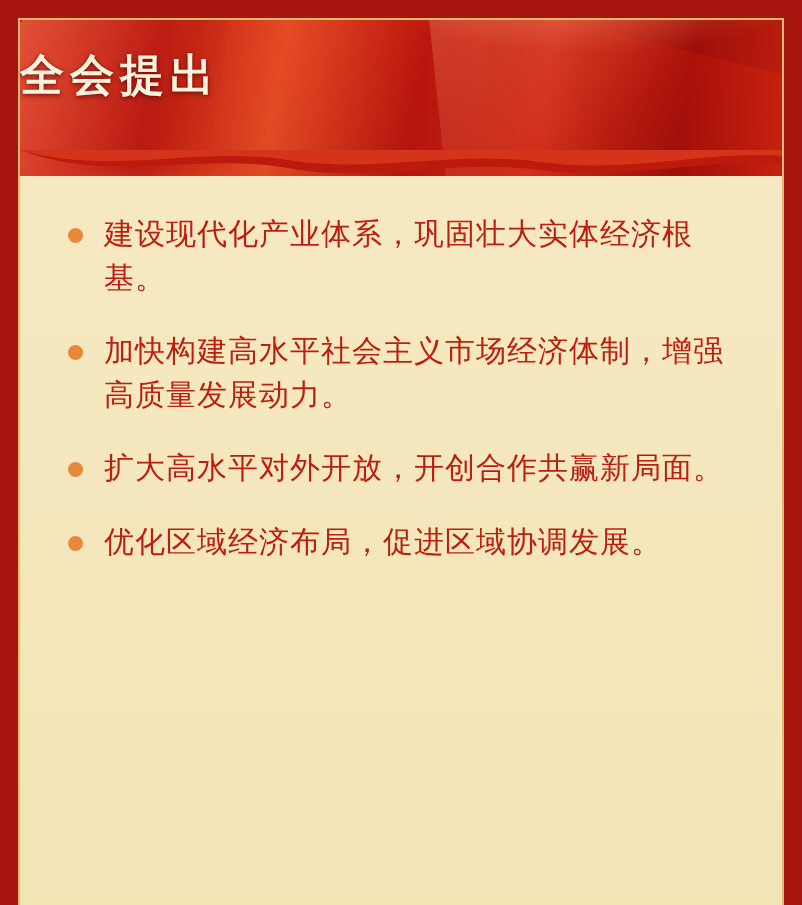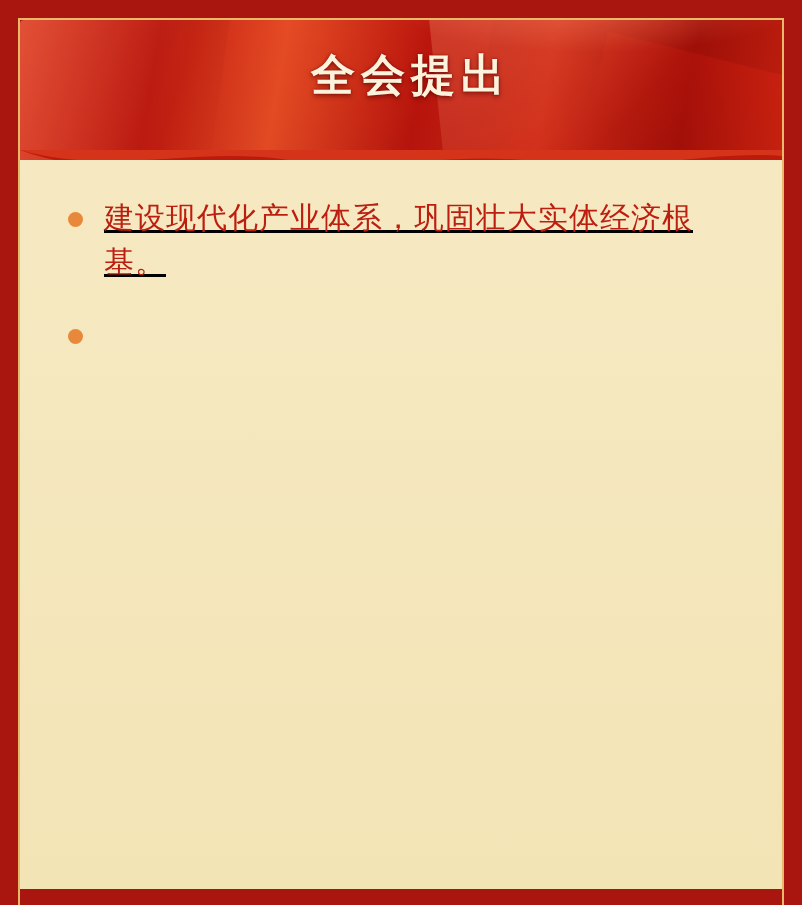--- a/index.html
+++ b/index.html
@@ -74,43 +74,41 @@
     overflow: hidden;
     pointer-events: none;
   }
   .banner-wave svg { display: block; }
 
   .banner-title {
     position: absolute;
     left: 0;
     right: 0;
     top: 46px;
-    text-align: center;
     font-family: "DejaVu Serif", "Liberation Serif", serif;
     font-weight: bold;
     font-size: 44px;
     letter-spacing: 6px;
     color: #fdf3dd;
     text-shadow: 0 2px 5px rgba(90,5,0,0.65), 0 0 2px rgba(120,10,0,0.8);
     z-index: 5;
     padding-left: 20px;
   }
 
   
   .panel {
     position: absolute;
     left: 20px;
-    top: 160px;
+    top: 176px;
     width: 762px;
     height: 729px;
     background: linear-gradient(180deg, #f6e9c2 0%, #f5e7bd 40%, #f3e4b6 100%);
     box-sizing: border-box;
     padding: 36px 44px 10px 44px;
     overflow: hidden;
-    text-decoration: underline;
   }
 
   .items {
     list-style: none;
     margin: 0;
     padding: 0;
   }
   .item {
     position: relative;
     padding-left: 40px;
@@ -156,17 +154,26 @@
   </div>
 
   <div class="panel">
     <ul class="items">
       <li class="item">
         <span class="bullet"></span>
         <span>建设现代化产业体系，巩固壮大实体经济根基。</span>
       </li>
       <li class="item">
         <span class="bullet"></span>
+        <span>加快构建高水平社会主义市场经济体制，增强高质量发展动力。</span>
+      </li>
+      <li class="item">
+        <span class="bullet"></span>
+        <span>扩大高水平对外开放，开创合作共赢新局面。</span>
+      </li>
+      <li class="item">
+        <span class="bullet"></span>
+        <span>优化区域经济布局，促进区域协调发展。</span>
       </li>
     </ul>
   </div>
 
 </div>
 
 </body></html>

